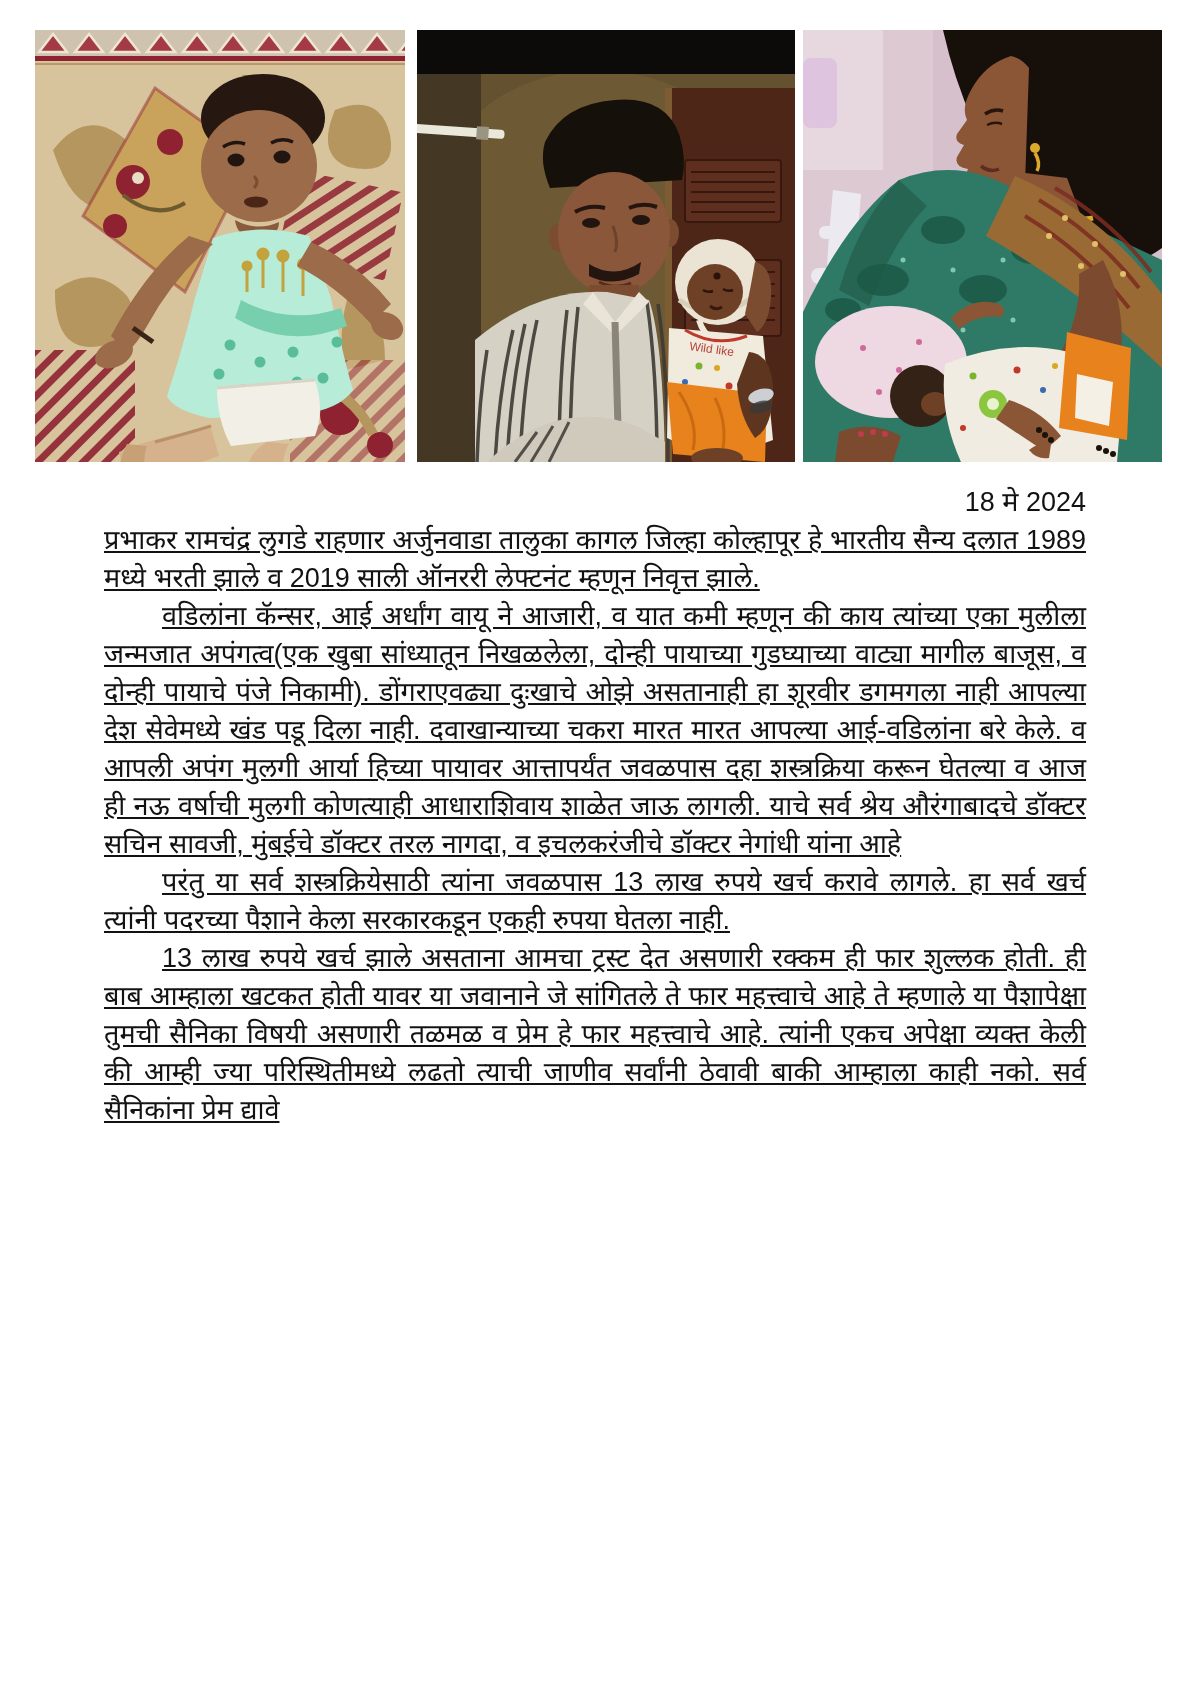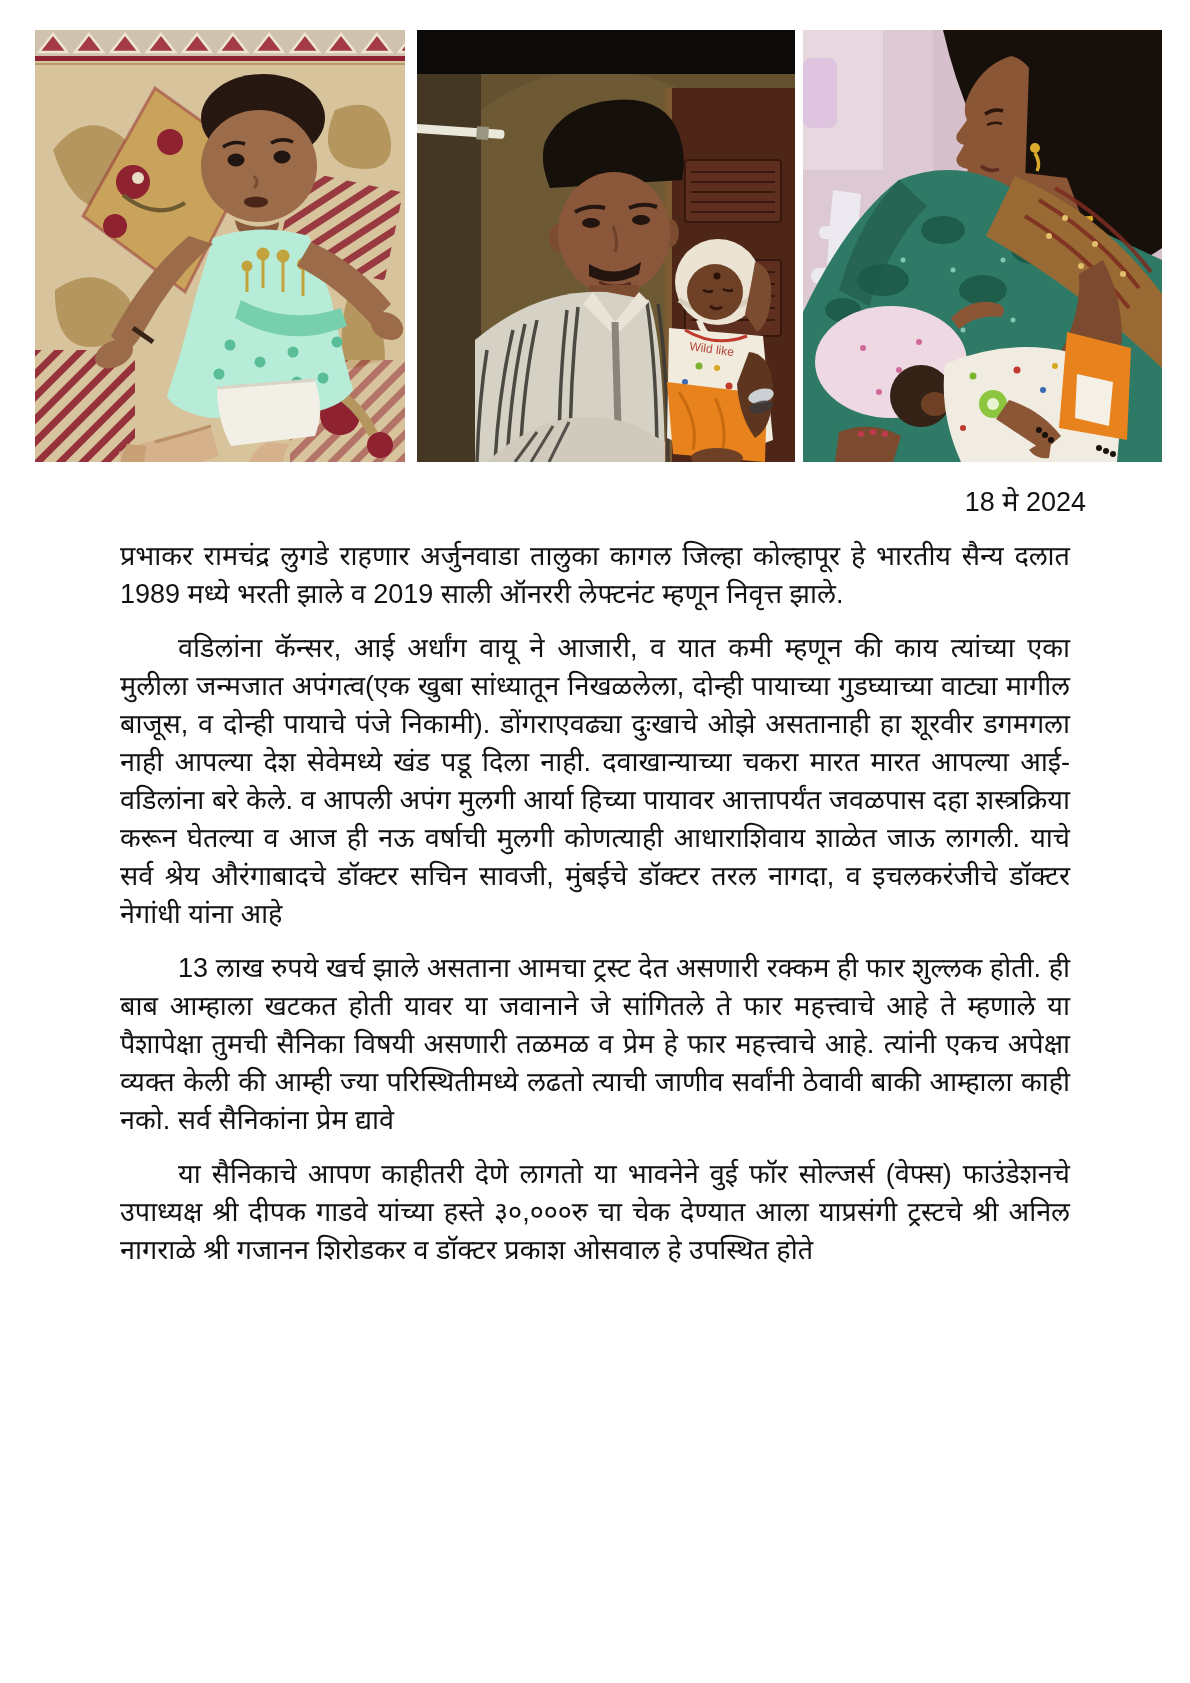--- a/index.html
+++ b/index.html
@@ -10,21 +10,21 @@
   }
   .photo{position:absolute;top:30px;display:block;}
   #photo1{left:35px;}
   #photo2{left:417px;}
   #photo3{left:803px;}
   .article{
     position:absolute;left:104px;top:483px;width:982px;
     font-size:27px;line-height:38px;color:#121212;
   }
   .date{margin:0;text-align:right;}
-  .para{margin:16px;text-align:justify;}
+  .para{margin:0;text-align:justify;text-decoration:underline;}
   .para.indent{text-indent:58px;}
 </style>
 </head>
 <body>
 
 <div class="page">
 
   <div>
 
     <svg id="photo1" class="photo" width="370" height="432" viewBox="0 0 370 432">
@@ -298,17 +298,17 @@
           <circle cx="70" cy="402" r="3"></circle>
           <circle cx="82" cy="404" r="3"></circle>
       </g>
     </svg>
   </div>
 
   <div class="article">
     <p class="date">18 मे 2024</p>
     <p class="para">प्रभाकर रामचंद्र लुगडे राहणार अर्जुनवाडा तालुका कागल जिल्हा कोल्हापूर हे भारतीय सैन्य दलात 1989 मध्ये भरती झाले व 2019 साली ऑनररी लेफ्टनंट म्हणून निवृत्त झाले.</p>
     <p class="para indent">वडिलांना कॅन्सर, आई अर्धांग वायू ने आजारी, व यात कमी म्हणून की काय त्यांच्या एका मुलीला जन्मजात अपंगत्व(एक खुबा सांध्यातून निखळलेला, दोन्ही पायाच्या गुडघ्याच्या वाट्या मागील बाजूस, व दोन्ही पायाचे पंजे निकामी). डोंगराएवढ्या दुःखाचे ओझे असतानाही हा शूरवीर डगमगला नाही आपल्या देश सेवेमध्ये खंड पडू दिला नाही. दवाखान्याच्या चकरा मारत मारत आपल्या आई-वडिलांना बरे केले. व आपली अपंग मुलगी आर्या हिच्या पायावर आत्तापर्यंत जवळपास दहा शस्त्रक्रिया करून घेतल्या व आज ही नऊ वर्षाची मुलगी कोणत्याही आधाराशिवाय शाळेत जाऊ लागली. याचे सर्व श्रेय औरंगाबादचे डॉक्टर सचिन सावजी, मुंबईचे डॉक्टर तरल नागदा, व इचलकरंजीचे डॉक्टर नेगांधी यांना आहे</p>
+    <p class="para indent">परंतु या सर्व शस्त्रक्रियेसाठी त्यांना जवळपास 13 लाख रुपये खर्च करावे लागले. हा सर्व खर्च त्यांनी पदरच्या पैशाने केला सरकारकडून एकही रुपया घेतला नाही.</p>
     <p class="para indent">13 लाख रुपये खर्च झाले असताना आमचा ट्रस्ट देत असणारी रक्कम ही फार शुल्लक होती. ही बाब आम्हाला खटकत होती यावर या जवानाने जे सांगितले ते फार महत्त्वाचे आहे ते म्हणाले या पैशापेक्षा तुमची सैनिका विषयी असणारी तळमळ व प्रेम हे फार महत्त्वाचे आहे. त्यांनी एकच अपेक्षा व्यक्त केली की आम्ही ज्या परिस्थितीमध्ये लढतो त्याची जाणीव सर्वांनी ठेवावी बाकी आम्हाला काही नको. सर्व सैनिकांना प्रेम द्यावे</p>
-    <p class="para indent">या सैनिकाचे आपण काहीतरी देणे लागतो या भावनेने वुई फॉर सोल्जर्स (वेफ्स) फाउंडेशनचे उपाध्यक्ष श्री दीपक गाडवे यांच्या हस्ते ३०,०००रु चा चेक देण्यात आला याप्रसंगी ट्रस्टचे श्री अनिल नागराळे श्री गजानन शिरोडकर व डॉक्टर प्रकाश ओसवाल हे उपस्थित होते</p>
   </div>
 
 </div>
 
 </body></html>

